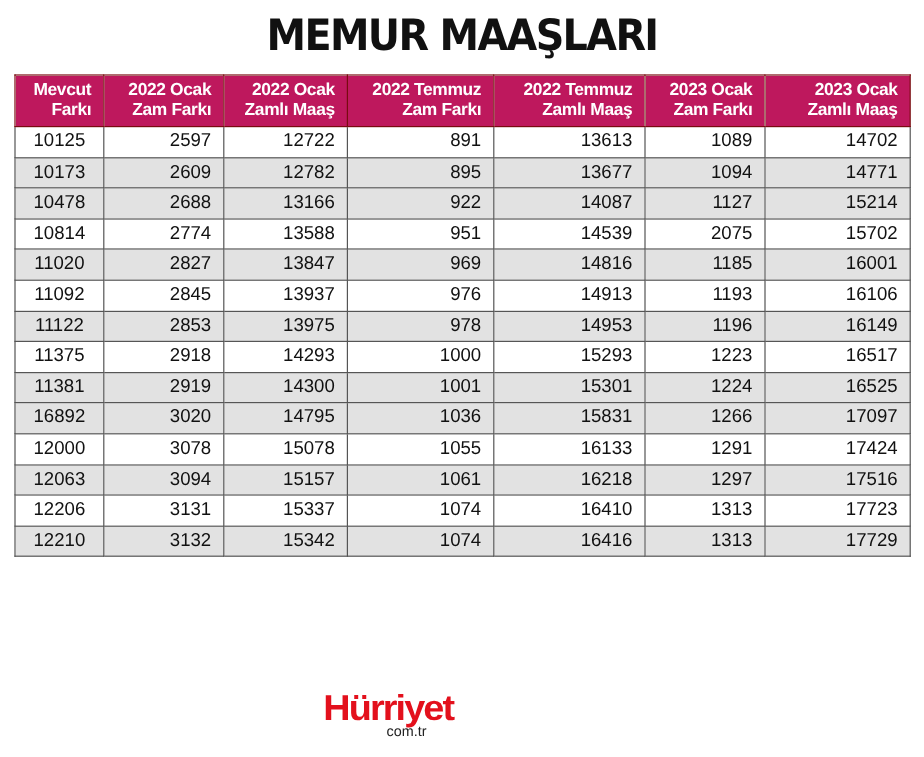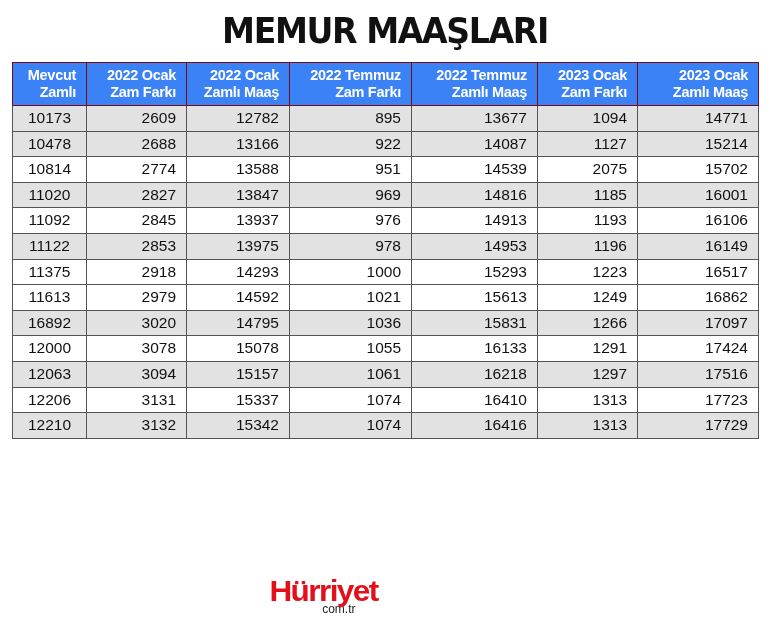--- a/index.html
+++ b/index.html
@@ -9,21 +9,21 @@
       font-family:"DejaVu Sans", sans-serif; font-weight:bold; font-size:36px;
       letter-spacing:-1.5px; color:#111; line-height:42px;
       transform:scaleX(0.92);
     }
     table {
       position:absolute; left:12px; top:62px; width:746px;
       border-collapse:collapse; table-layout:fixed;
     }
     th, td { border:1px solid #555; padding:0 10px 0 4px; text-align:right; white-space:nowrap; overflow:hidden; }
     th {
-      background:#3b82f6; color:#ffffff; font-weight:bold; font-size:14.5px;
+      background:#be185d; color:#ffffff; font-weight:bold; font-size:14.5px;
       line-height:17px; height:40px; padding-top:1px; padding-bottom:1px;
       border-color:#7a0a10;
       font-family:"Liberation Sans", sans-serif; letter-spacing:-0.3px;
     }
     td { font-size:15.5px; color:#111; height:24.6px; line-height:24.6px; }
     tr.even td { background:#ffffff; }
     tr.odd td { background:#e2e2e2; }
     td:first-child { text-align:center; padding-right:4px; }
     .logo {
       position:absolute; left:0; width:648px; top:576px; text-align:center;
@@ -49,30 +49,39 @@
     <col style="width:74px">
     <col style="width:100px">
     <col style="width:103px">
     <col style="width:122px">
     <col style="width:126px">
     <col style="width:100px">
     <col style="width:121px">
   </colgroup>
   <thead>
     <tr>
-      <th><span>Mevcut</span><br><span>Zamlı</span></th>
+      <th><span>Mevcut</span><br><span>Farkı</span></th>
       <th><span>2022 Ocak</span><br><span>Zam Farkı</span></th>
       <th><span>2022 Ocak</span><br><span>Zamlı Maaş</span></th>
       <th><span>2022 Temmuz</span><br><span>Zam Farkı</span></th>
       <th><span>2022 Temmuz</span><br><span>Zamlı Maaş</span></th>
       <th><span>2023 Ocak</span><br><span>Zam Farkı</span></th>
       <th><span>2023 Ocak</span><br><span>Zamlı Maaş</span></th>
     </tr>
   </thead>
   <tbody id="table-body">
+      <tr class="even">
+        <td>10125</td>
+        <td>2597</td>
+        <td>12722</td>
+        <td>891</td>
+        <td>13613</td>
+        <td>1089</td>
+        <td>14702</td>
+      </tr>
       <tr class="odd">
         <td>10173</td>
         <td>2609</td>
         <td>12782</td>
         <td>895</td>
         <td>13677</td>
         <td>1094</td>
         <td>14771</td>
       </tr>
       <tr class="odd">
@@ -122,28 +131,28 @@
       </tr>
       <tr class="even">
         <td>11375</td>
         <td>2918</td>
         <td>14293</td>
         <td>1000</td>
         <td>15293</td>
         <td>1223</td>
         <td>16517</td>
       </tr>
-      <tr class="even">
-        <td>11613</td>
-        <td>2979</td>
-        <td>14592</td>
-        <td>1021</td>
-        <td>15613</td>
-        <td>1249</td>
-        <td>16862</td>
+      <tr class="odd">
+        <td>11381</td>
+        <td>2919</td>
+        <td>14300</td>
+        <td>1001</td>
+        <td>15301</td>
+        <td>1224</td>
+        <td>16525</td>
       </tr>
       <tr class="odd">
         <td>16892</td>
         <td>3020</td>
         <td>14795</td>
         <td>1036</td>
         <td>15831</td>
         <td>1266</td>
         <td>17097</td>
       </tr>

